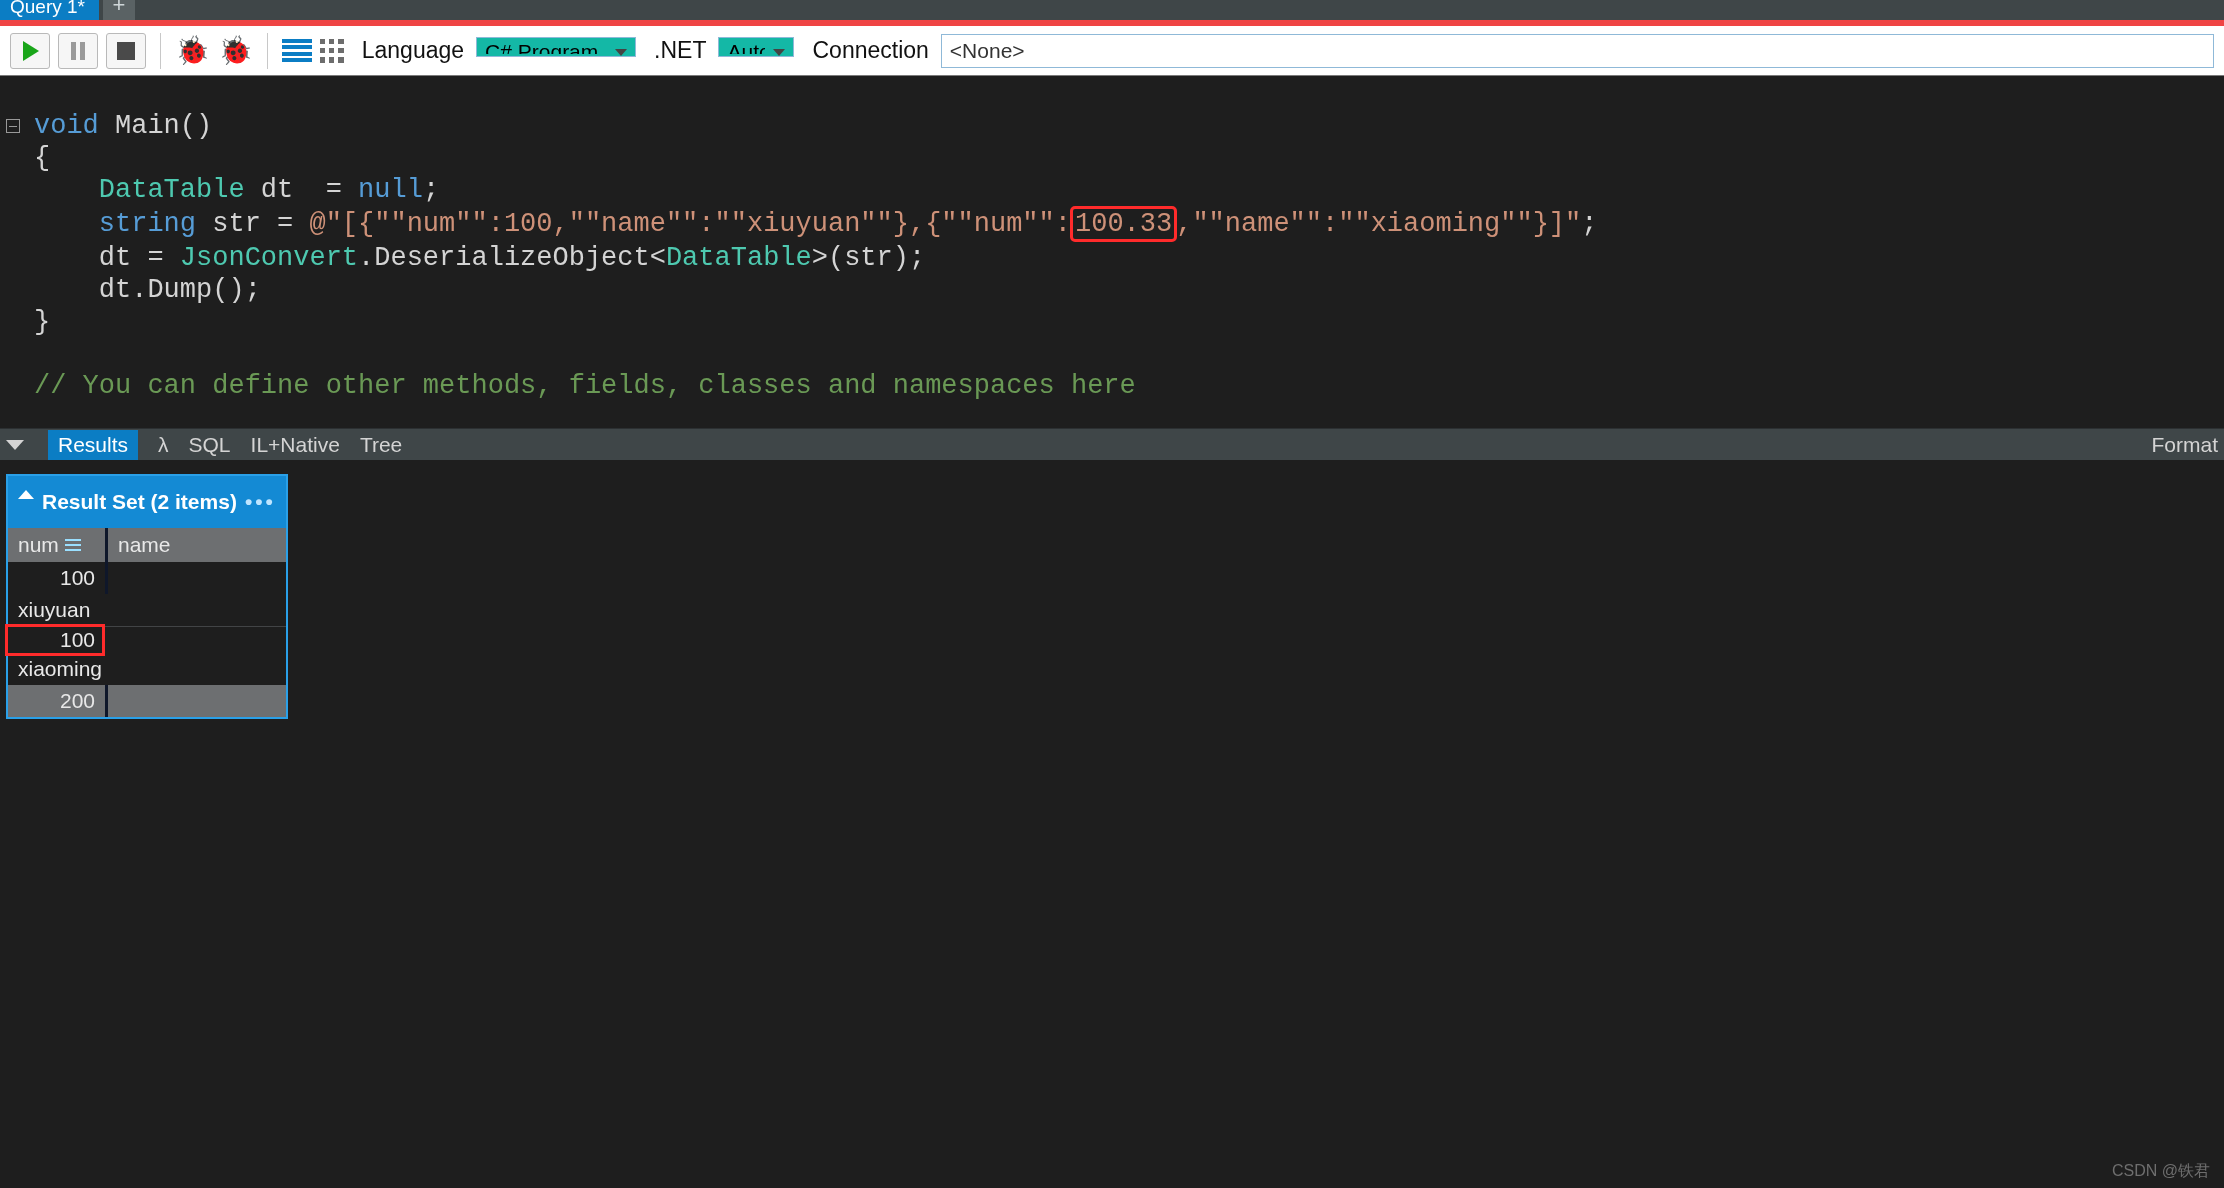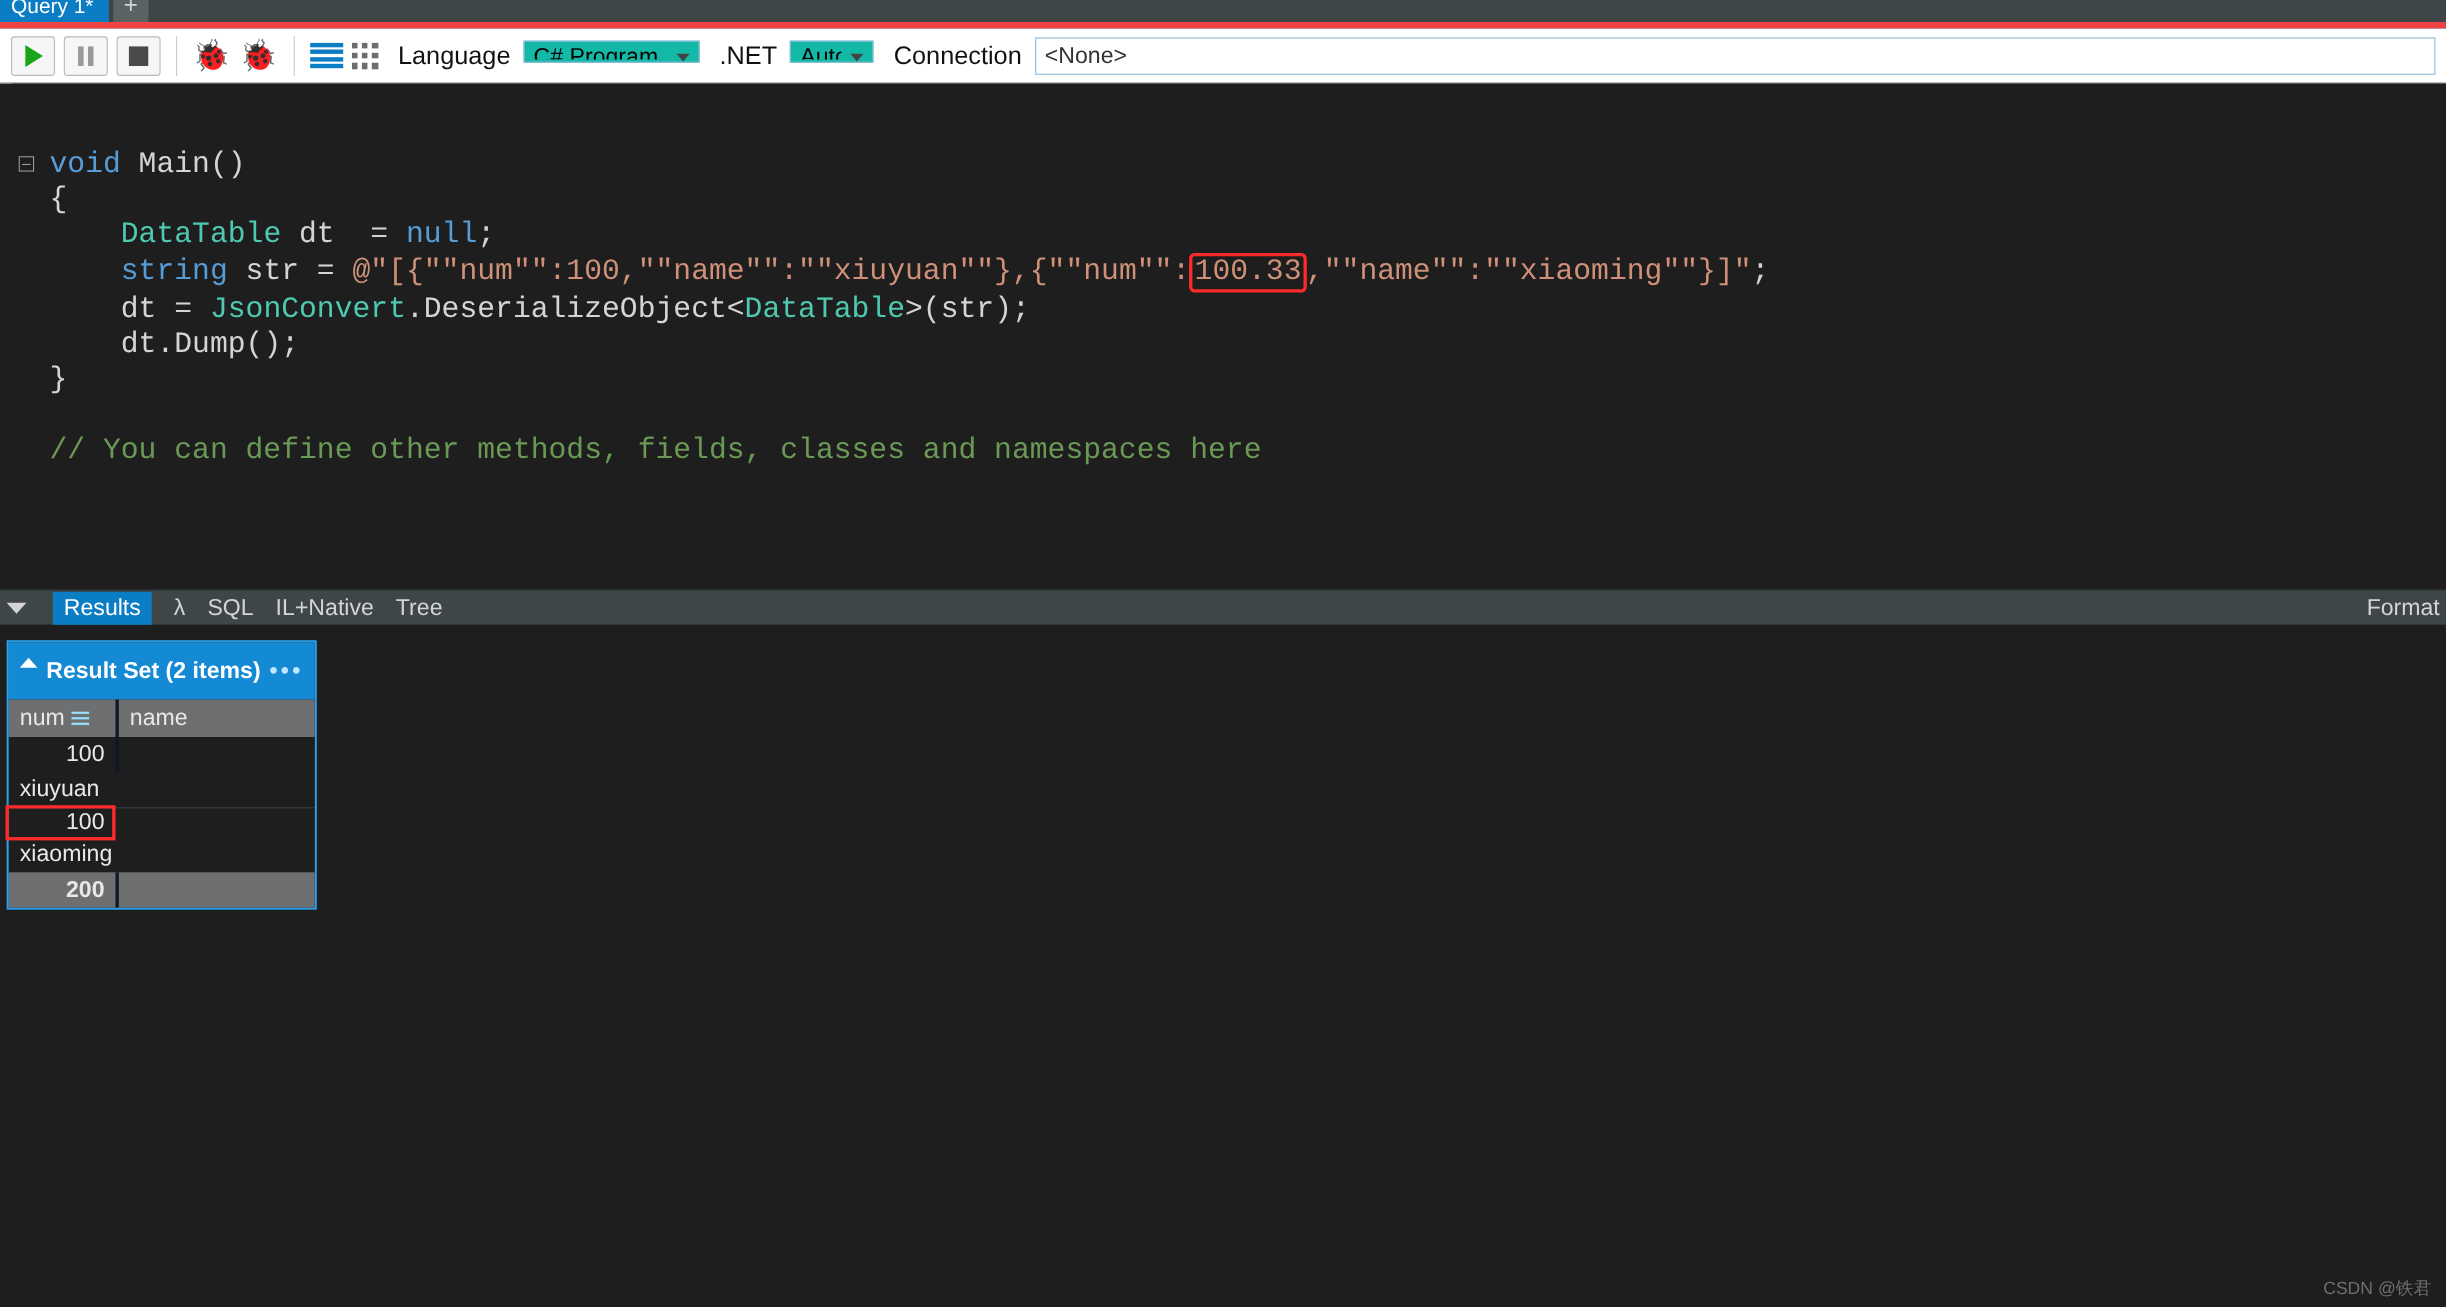--- a/index.html
+++ b/index.html
@@ -89,29 +89,28 @@
     border-top:7px solid #444; pointer-events:none;
   }
   .conn-box {
     flex:1; height:34px; border:1px solid #8fb9d8; font-size:21px;
     padding:3px 8px; background:#fff; color:#333;
     font-family:"Segoe UI",Arial,sans-serif;
   }
   
   .editor {
     background:#1e1e1e;
-    padding:26px 6px 10px 6px;
-    height:460px;
+    padding:2px 6px 10px 6px;
+    height:352px;
     font-family: Consolas, "Courier New", monospace;
     font-size:27px;
     line-height:32px;
     white-space:pre;
     overflow:hidden;
     color:#d4d4d4;
-    margin-left:11px;
   }
   .gutter-box {
     display:inline-block; vertical-align:top;
     width:24px; margin-right:4px;
   }
   .fold { width:14px; height:14px; border:1px solid #999; display:inline-block;
           position:relative; color:#999; }
   .fold::before { content:""; position:absolute; left:2px; right:2px; top:50%;
                   height:1px; background:#999; }
   .kw-blue { color:#569cd6; }
@@ -160,21 +159,21 @@
   .col-num { width:100px; border-right:3px solid #0f172a; justify-content:flex-start;}
   .col-name { width:116px; }
   .ham { display:inline-flex; flex-direction:column; gap:3px; }
   .ham span { width:16px; height:2px; background:#9adfff; display:block; }
   .grid-row { display:flex; background:#1e1e1e;flex-direction:column; }
   .grid-row .cell { padding:4px 10px; color:#e8e8e8; }
   .grid-row .col-num { text-align:right; justify-content:flex-end; display:flex;}
   .row-sep { height:1px; background:#424446; }
   .grid-footer { display:flex; background:#6d6f71; }
   .grid-footer .cell { padding:4px 10px; color:#e8e8e8; }
-  .grid-footer .col-num { text-align:right; justify-content:flex-end; display:flex;font-weight:bold; }
+  .grid-footer .col-num { text-align:right; justify-content:flex-end; display:flex; }
   .hl-cell { border:3px solid #ff2b2b; margin:-3px; padding:1px 7px !important; }
   .watermark {
     position:fixed; right:14px; bottom:6px; color:#6e6e6e; font-size:16px;
   }
 </style>
 </head>
 <body>
 
 <div class="tabbar">
   <div class="tab">Query 1*</div>

